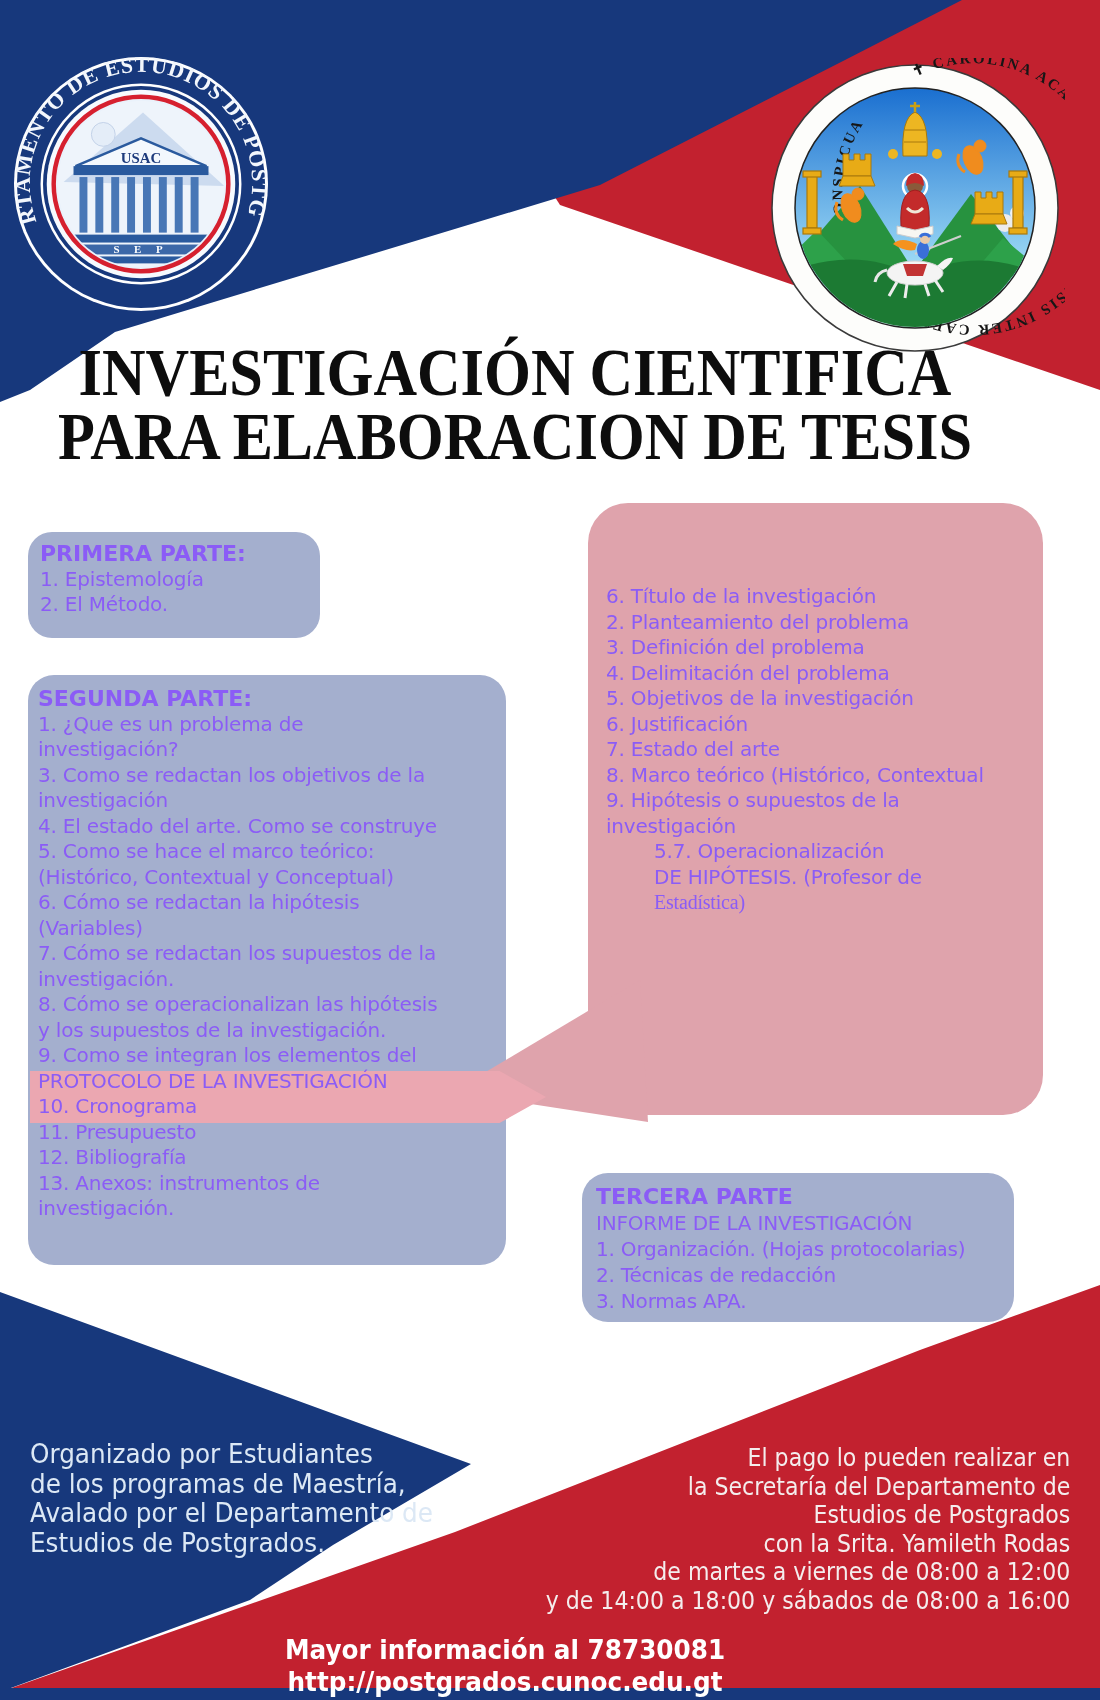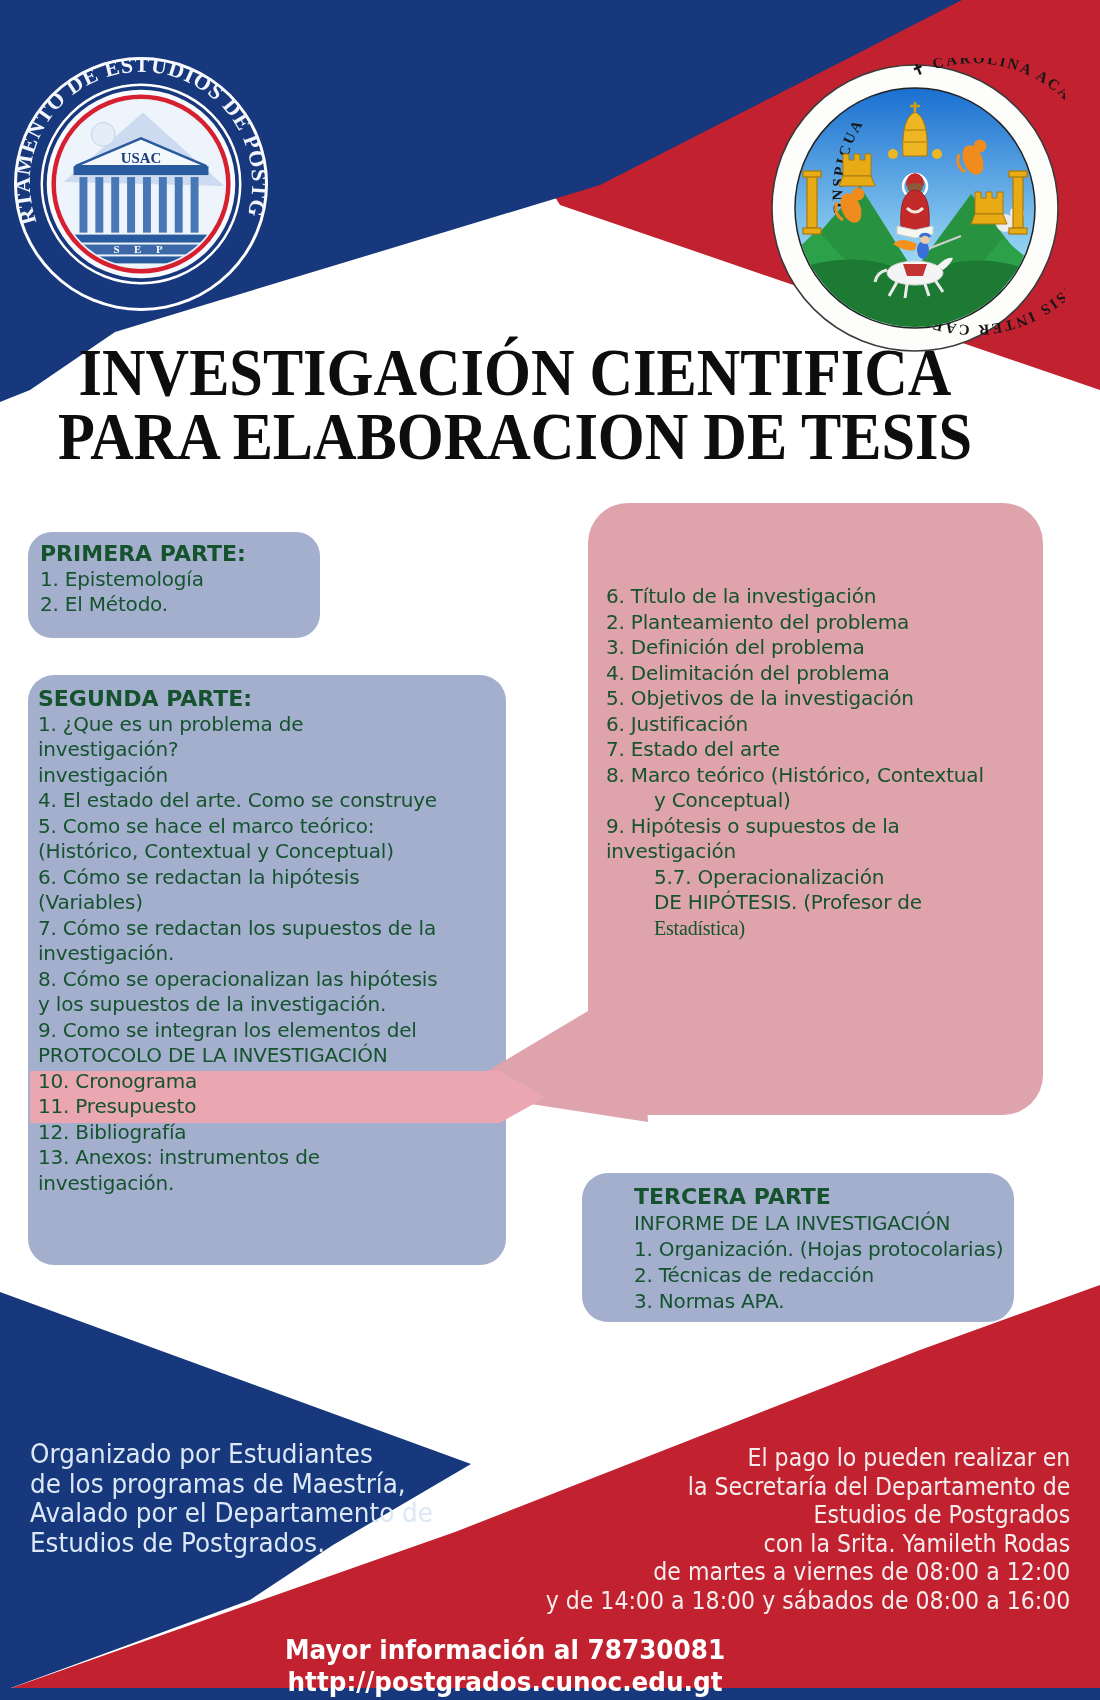--- a/index.html
+++ b/index.html
@@ -10,26 +10,26 @@
   .box-bg{position:absolute;}
   .bg-primera{left:28px;top:532px;width:292px;height:106px;border-radius:24px;}
   .bg-segunda{left:28px;top:675px;width:478px;height:590px;border-radius:26px;}
   .bg-pink{left:588px;top:503px;width:455px;height:612px;border-radius:40px;}
   .bg-tercera{left:582px;top:1173px;width:432px;height:149px;border-radius:26px;}
   .tail{position:absolute;left:452px;top:975px;width:200px;height:150px;
         clip-path:polygon(188px 5px,0px 117px,196px 147px);}
   .hilite{position:absolute;left:30px;top:1071px;width:516px;height:52px;
         clip-path:polygon(0 0,91% 0,100% 50%,91% 100%,0 100%);}
   
-  .txt{position:absolute;color:#14532d;font-size:20px;line-height:25.5px;letter-spacing:-0.2px;white-space:nowrap;z-index:5;}
+  .txt{position:absolute;color:#8b5cf6;font-size:20px;line-height:25.5px;letter-spacing:-0.2px;white-space:nowrap;z-index:5;}
   .txt .hdr{font-weight:bold;font-size:22px;letter-spacing:0;}
   .txt-primera{left:40px;top:541px;}
   .txt-segunda{left:38px;top:686px;}
   .txt-pink{left:606px;top:584px;}
-  .txt-tercera{left:596px;top:1184px;line-height:26px;margin-left:38px;}
+  .txt-tercera{left:596px;top:1184px;line-height:26px;}
   
   .title{position:absolute;left:0;top:340px;width:1030px;text-align:center;z-index:4;
          font-family:"Liberation Serif",serif;font-weight:bold;color:#0d0d0d;
          font-size:67px;line-height:0.96;transform:scaleX(0.9);transform-origin:50% 0;}
   
   .foot-left{position:absolute;left:30px;top:1440px;color:#dce8f5;font-size:26px;line-height:29.5px;
              transform:scaleX(0.95);transform-origin:0 0;white-space:nowrap;z-index:5;}
   .foot-right{position:absolute;right:30px;top:1444px;color:#f4eded;font-size:24px;line-height:28.6px;
              text-align:right;transform:scaleX(0.92);transform-origin:100% 0;white-space:nowrap;z-index:5;}
   .foot-center{position:absolute;left:150px;top:1634px;width:710px;text-align:center;color:#ffffff;
@@ -69,20 +69,21 @@
         <div>1. Epistemología</div>
         <div>2. El Método.</div>
       </div>
   </div>
 
   <div class="txt txt-segunda">
     <div class="hdr">SEGUNDA PARTE:</div>
     <div>
         <div>1. ¿Que es un problema de</div>
         <div>investigación?</div>
+        <div>3. Como se redactan los objetivos de la</div>
         <div>investigación</div>
         <div>4. El estado del arte. Como se construye</div>
         <div>5. Como se hace el marco teórico:</div>
         <div>(Histórico, Contextual y Conceptual)</div>
         <div>6. Cómo se redactan la hipótesis</div>
         <div>(Variables)</div>
         <div>7. Cómo se redactan los supuestos de la</div>
         <div>investigación.</div>
         <div>8. Cómo se operacionalizan las hipótesis</div>
         <div>y los supuestos de la investigación.</div>
@@ -99,21 +100,20 @@
   <div class="txt txt-pink">
     <div>
         <div>6. Título de la investigación</div>
         <div>2. Planteamiento del problema</div>
         <div>3. Definición del problema</div>
         <div>4. Delimitación del problema</div>
         <div>5. Objetivos de la investigación</div>
         <div>6. Justificación</div>
         <div>7. Estado del arte</div>
         <div>8. Marco teórico (Histórico, Contextual</div>
-        <div style="padding-left: 48px;">y Conceptual)</div>
         <div>9. Hipótesis o supuestos de la</div>
         <div>investigación</div>
         <div style="padding-left: 48px;">5.7. Operacionalización</div>
         <div style="padding-left: 48px;">DE HIPÓTESIS. (Profesor de</div>
         <div style="padding-left: 48px; font-family: Liberation Serif, serif;">Estadística)</div>
       </div>
   </div>
 
   <div class="txt txt-tercera">
     <div class="hdr">TERCERA PARTE</div>

